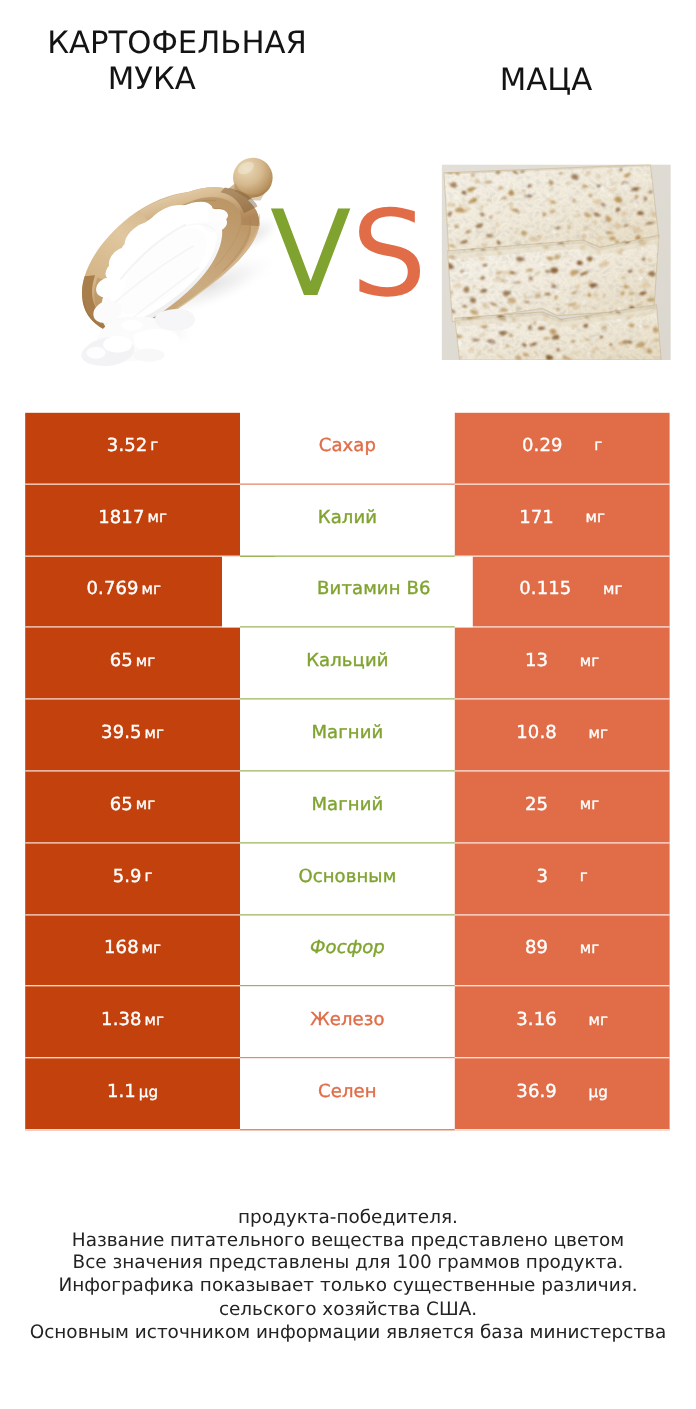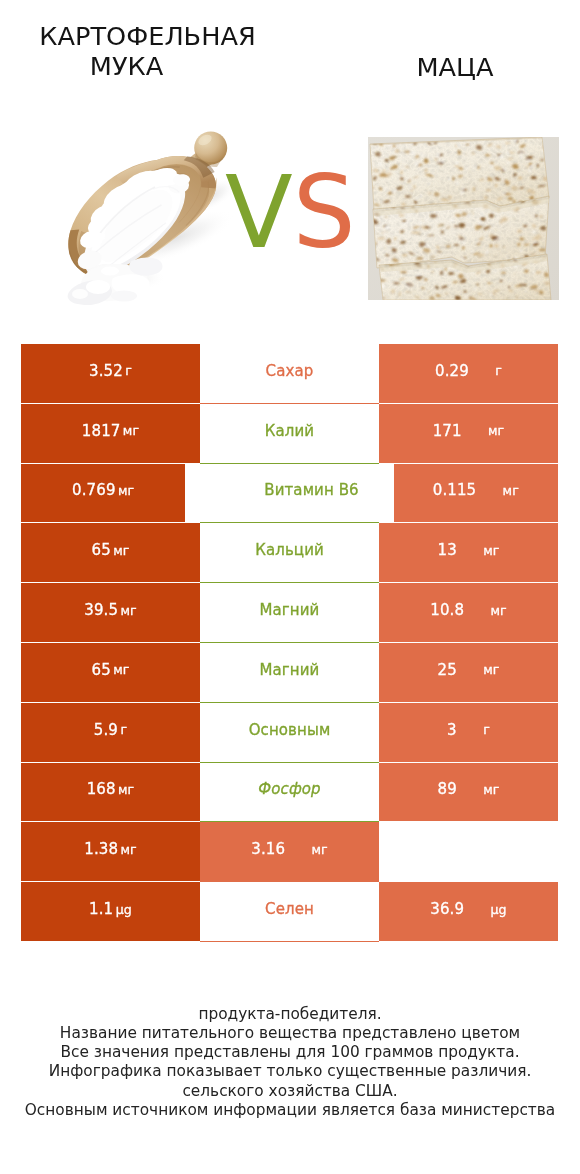--- a/index.html
+++ b/index.html
@@ -901,20 +901,21 @@
           <i class="sL"></i>
           <i class="sM" style="background: rgb(127, 163, 46);"></i>
           <i class="sR"></i>
         </div>
       </div>
       <div class="row">
         <div class="cell cL">
           <span class="num">1.38</span>
           <span class="unit">мг</span>
         </div>
+        <div class="cell cM" style="color: rgb(224, 109, 72);">Железо</div>
         <div class="cell cR">
           <span class="num">3.16</span>
           <span class="unit">мг</span>
         </div>
         <div class="sep">
           <i class="sL"></i>
           <i class="sM" style="background: rgb(224, 109, 72);"></i>
           <i class="sR"></i>
         </div>
       </div>

